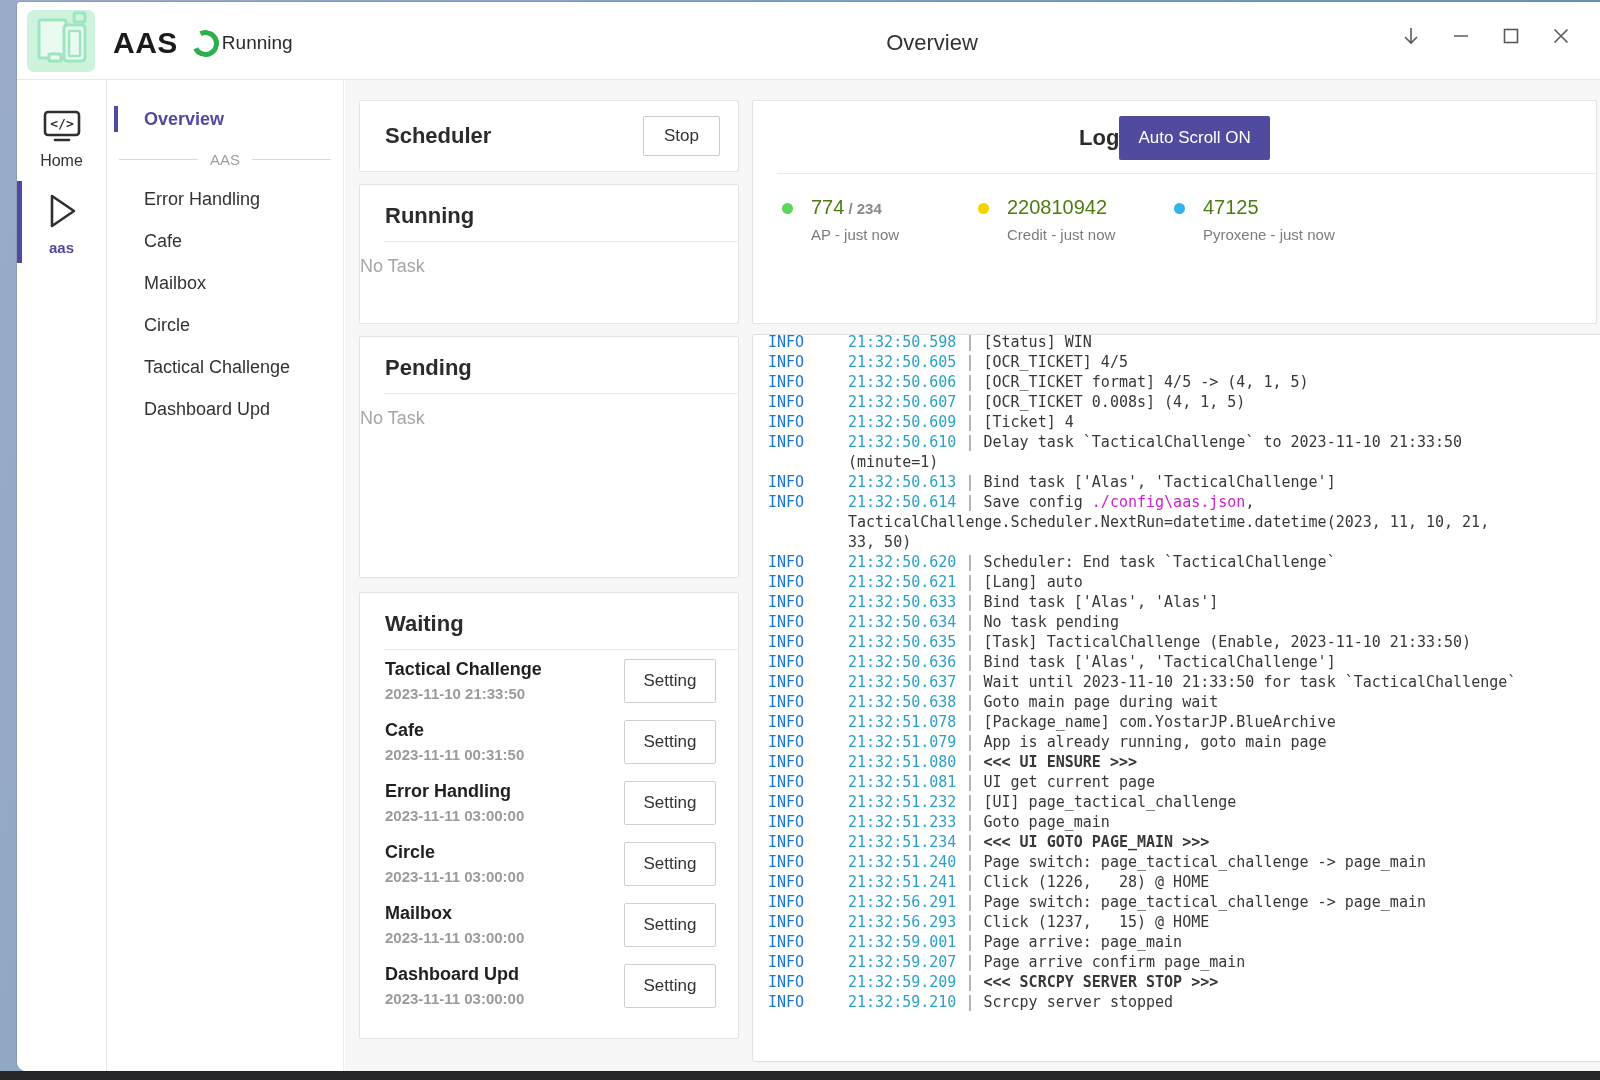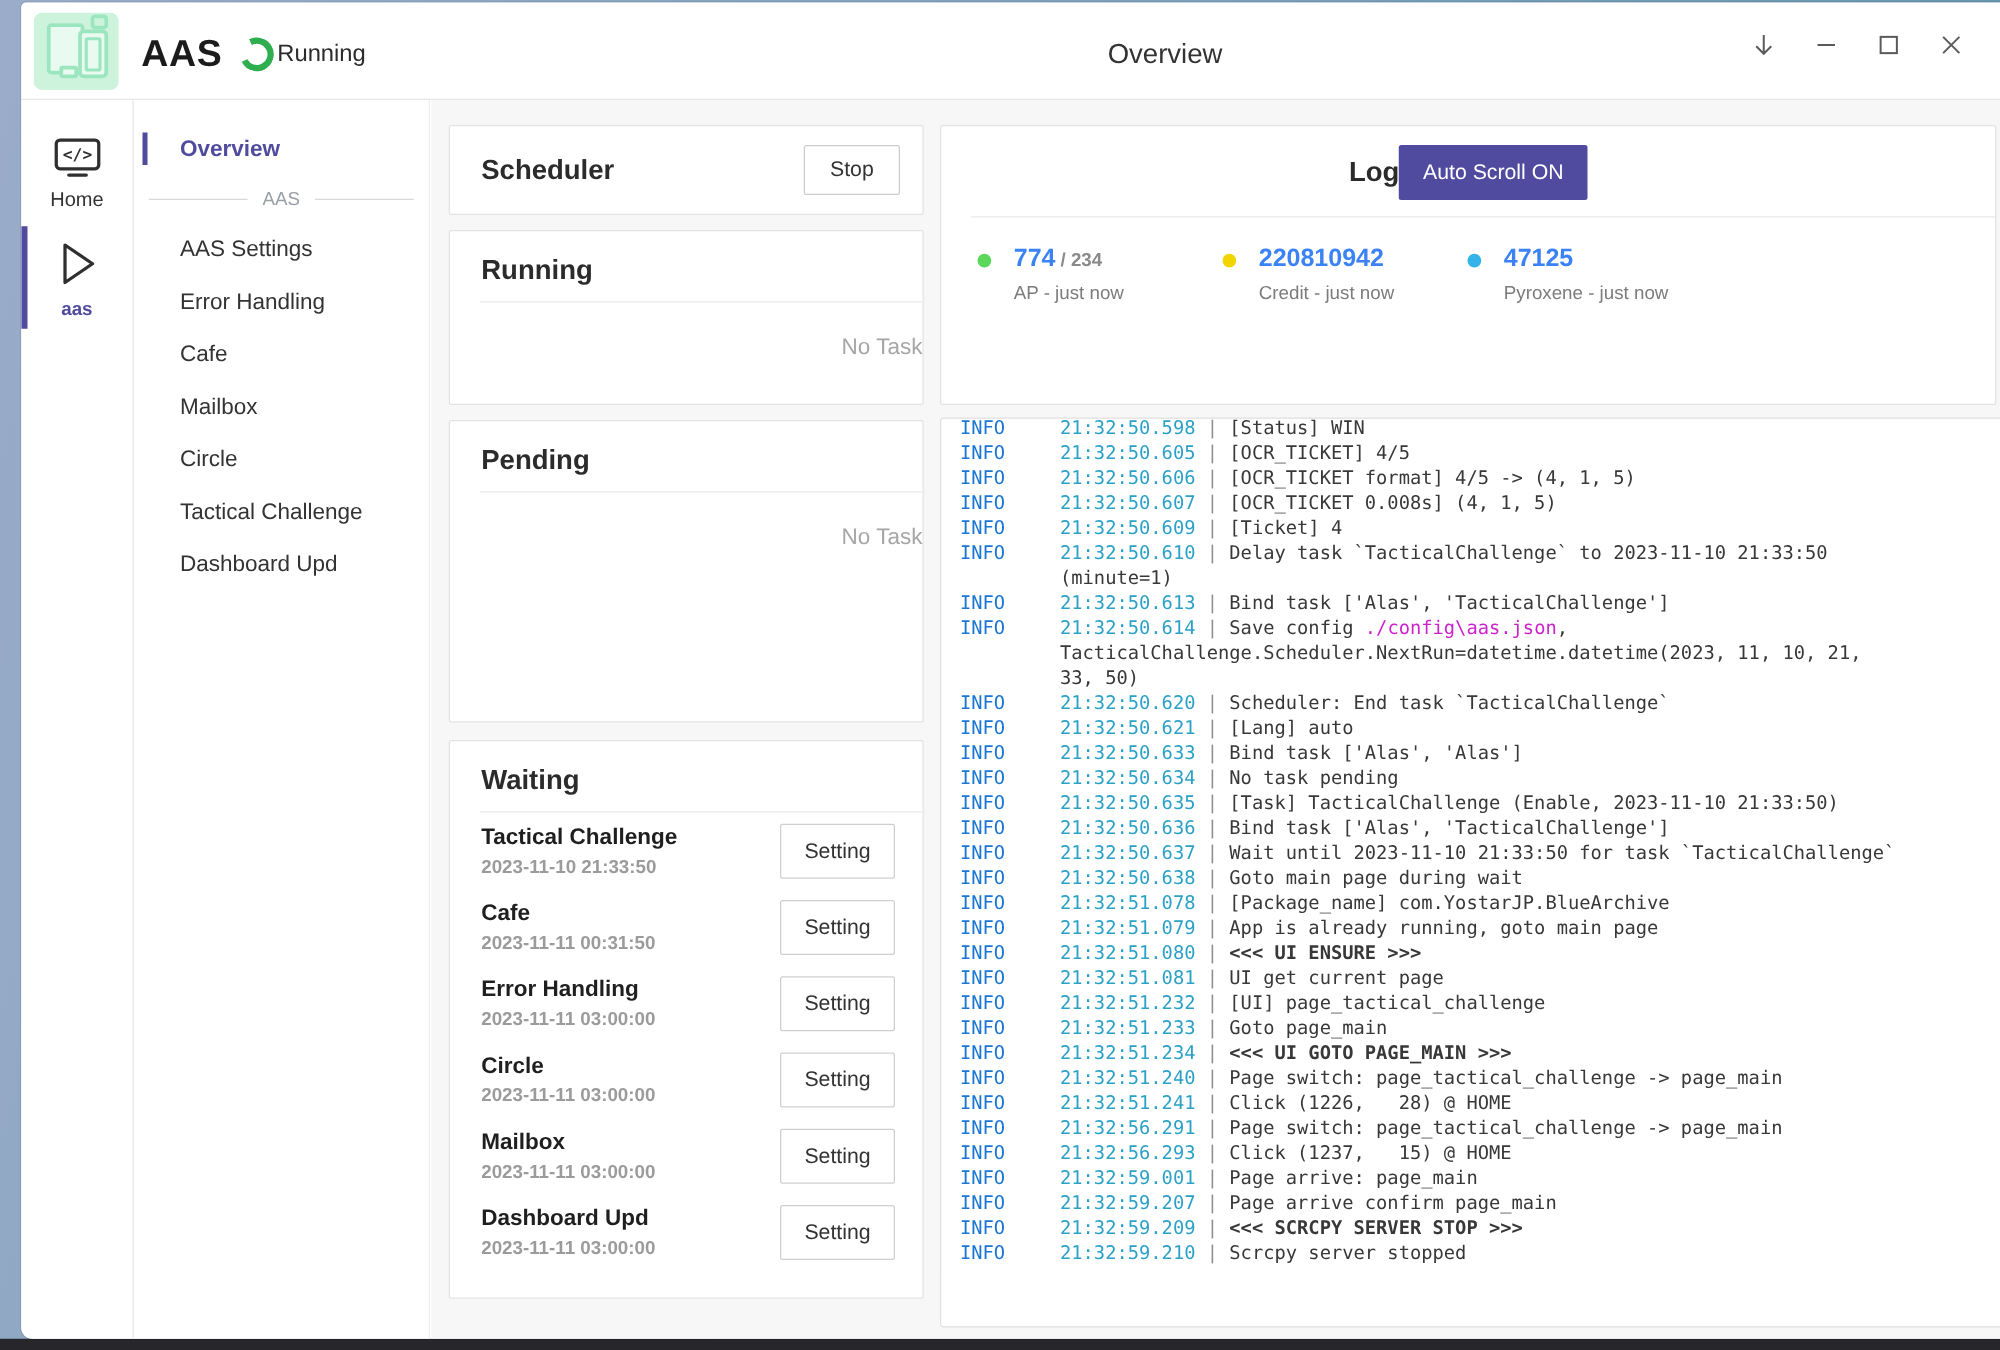--- a/index.html
+++ b/index.html
@@ -48,37 +48,37 @@
   .hr{height:1px;background:#e9e9e9;margin-left:24px}
 
   .scheduler-card{left:14px;top:20px;width:380px;height:72px;display:flex;align-items:center;
     justify-content:space-between;padding:0 18px 0 25px}
   .ghost-btn{font-family:"Liberation Sans",sans-serif;font-size:17px;color:#333;background:#fff;
     border:1px solid #ccc;border-radius:2px;padding:9px 20px;cursor:pointer}
 
   .running-card{left:14px;top:104px;width:380px;height:140px}
   .pending-card{left:14px;top:256px;width:380px;height:242px}
   .card-head{padding:18px 25px 12px}
-  .empty{text-align:right;color:#a6a6a6;font-size:18px;margin-top:25px}
+  .empty{text-align:left;color:#a6a6a6;font-size:18px;margin-top:14px}
 
   .waiting-card{left:14px;top:512px;width:380px;height:447px}
   .wrow{display:flex;align-items:center;justify-content:space-between;padding:0 22px 0 25px;height:61px}
   .wname{font-size:18px;font-weight:700;color:#1f1f1f;margin-bottom:5px}
   .wdate{font-size:15px;font-weight:600;color:#9b9b9b}
   .setting-btn{font-family:"Liberation Sans",sans-serif;width:92px;height:44px;font-size:17px;color:#333;
     background:#fff;border:1px solid #cfcfcf;border-radius:2px;cursor:pointer}
 
   .log-card{left:407px;top:20px;width:845px;height:224px}
   .log-head{display:flex;justify-content:center;align-items:center;padding:15px 25px 13px}
   .accent-btn{font-family:"Liberation Sans",sans-serif;font-size:17px;color:#fff;background:#504B9E;
     border:none;border-radius:2px;padding:12px 19px;cursor:pointer}
   .stats{display:flex;padding:22px 25px 0}
   .stat{width:196px;position:relative;padding-left:33px}
   .dot{position:absolute;left:4px;top:7px;width:11px;height:11px;border-radius:50%}
-  .stat-val{font-size:20px;font-weight:700;color:#3b82f6}
+  .stat-val{font-size:20px;font-weight:400;color:#4d7c0f}
   .stat-suffix{font-size:15px;color:#8a8a8a;font-weight:700;margin-left:4px}
   .stat-label{font-size:15px;color:#7c7c7c;margin-top:7px}
 
   .log-box{position:absolute;left:407px;top:254px;width:1016px;height:728px;background:#fff;
     border:1px solid #e0e0e0;border-radius:3px;overflow:hidden}
   .log-lines{position:absolute;top:-9px;left:0;right:17px;padding:6px 4px 0 15px;
     font-family:"DejaVu Sans Mono",monospace;font-size:15px;line-height:20px;color:#383838}
   .log-row{display:flex}
   .lvl{width:80px;flex-shrink:0;color:#1976D2}
   .msg{flex:1;white-space:pre-wrap;word-break:break-word}
@@ -159,21 +159,20 @@
     </div>
   </nav>
 
   <aside class="sidebar" id="sidebar">
       <div class="side-item active">Overview</div>
       <div class="side-section">
         <span class="ln"></span>
         <span class="tx">AAS</span>
         <span class="ln"></span>
       </div>
-      <div class="side-item">AAS Settings</div>
       <div class="side-item">Error Handling</div>
       <div class="side-item">Cafe</div>
       <div class="side-item">Mailbox</div>
       <div class="side-item">Circle</div>
       <div class="side-item">Tactical Challenge</div>
       <div class="side-item">Dashboard Upd</div>
     </aside>
 
   <div class="main">
 

